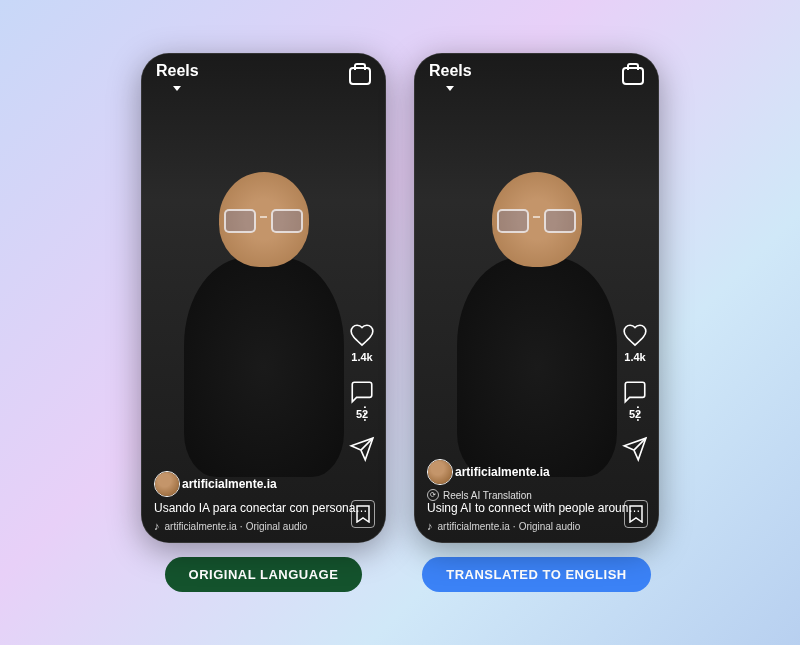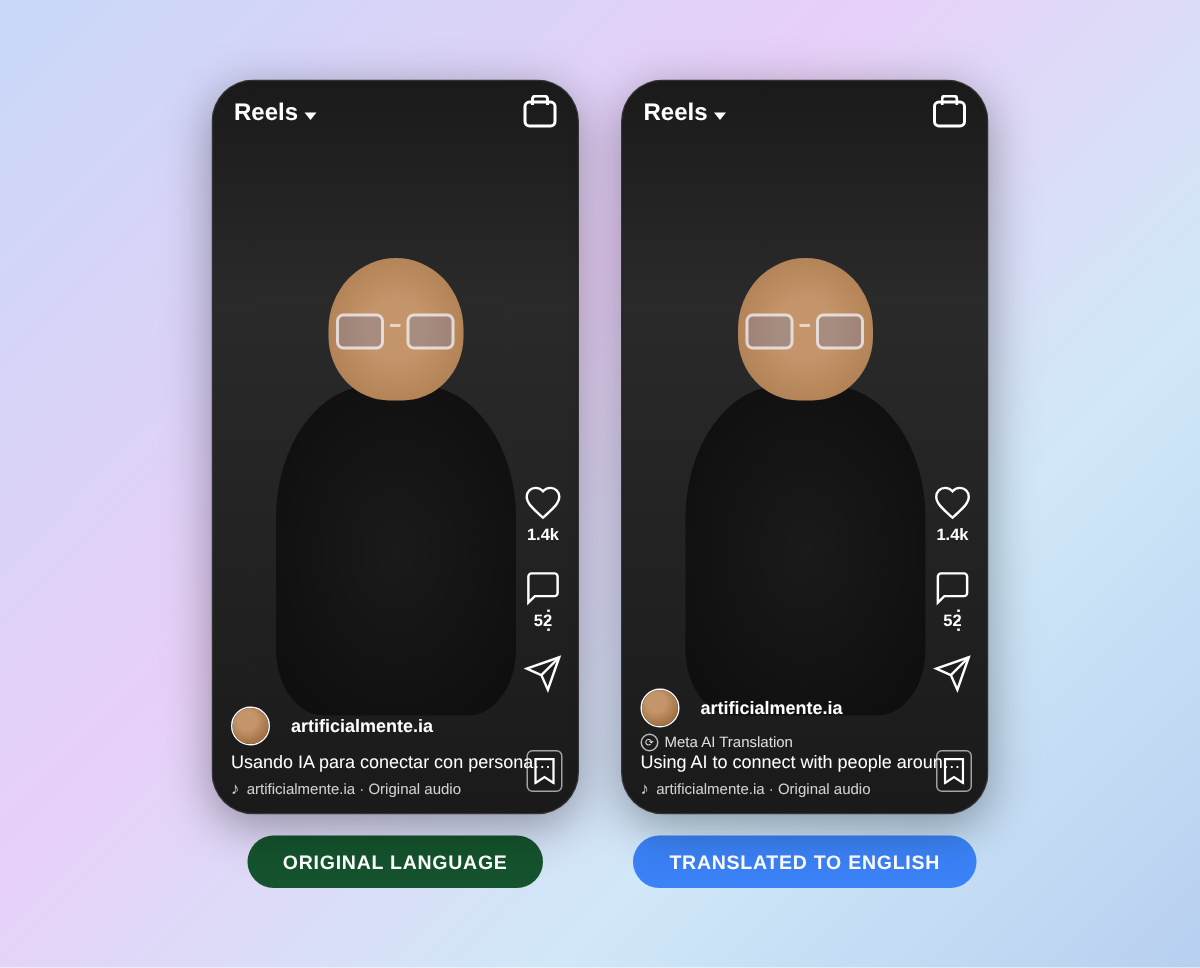--- a/index.html
+++ b/index.html
@@ -118,20 +118,21 @@
       z-index: 10;
     }
 
     .reels-title {
       color: #fff;
       font-weight: 700;
       font-size: 16px;
       display: flex;
       align-items: center;
       gap: 4px;
+      flex-direction: column;
     }
 
     .reels-chevron {
       width: 0;
       height: 0;
       border-left: 4px solid transparent;
       border-right: 4px solid transparent;
       border-top: 5px solid #fff;
       margin-top: 2px;
     }
@@ -189,21 +190,21 @@
       position: absolute;
       bottom: 10px;
       left: 0; right: 0;
       padding: 0 12px;
       z-index: 10;
     }
 
     .bottom-user-row {
       display: flex;
       align-items: center;
-      gap: 14px;
+      gap: 2px;
       margin-bottom: 4px;
     }
 
     .user-avatar {
       width: 26px;
       height: 26px;
       border-radius: 50%;
       background: linear-gradient(135deg, #f09433, #e6683c, #dc2743, #cc2366, #bc1888);
       border: 1.5px solid #fff;
       overflow: hidden;
@@ -444,21 +445,21 @@
       <div class="phone-bottom">
         <div class="bottom-user-row">
           <div class="user-avatar">
             <div class="user-avatar-inner"></div>
           </div>
           <span class="user-name">artificialmente.ia</span>
         </div>
 
         <div class="translation-badge">
           <div class="meta-logo-small">⟳</div>
-          <span>Meta AI Translation</span>
+          <span>Reels AI Translation</span>
         </div>
         <div class="phone-caption">Using AI to connect with people around ...</div>
         <div class="phone-audio">
           <span class="music-icon">♪</span>
           <span>artificialmente.ia · Original audio</span>
         </div>
       </div>
     </div>
 
     <div class="label-pill blue">TRANSLATED TO ENGLISH</div>

